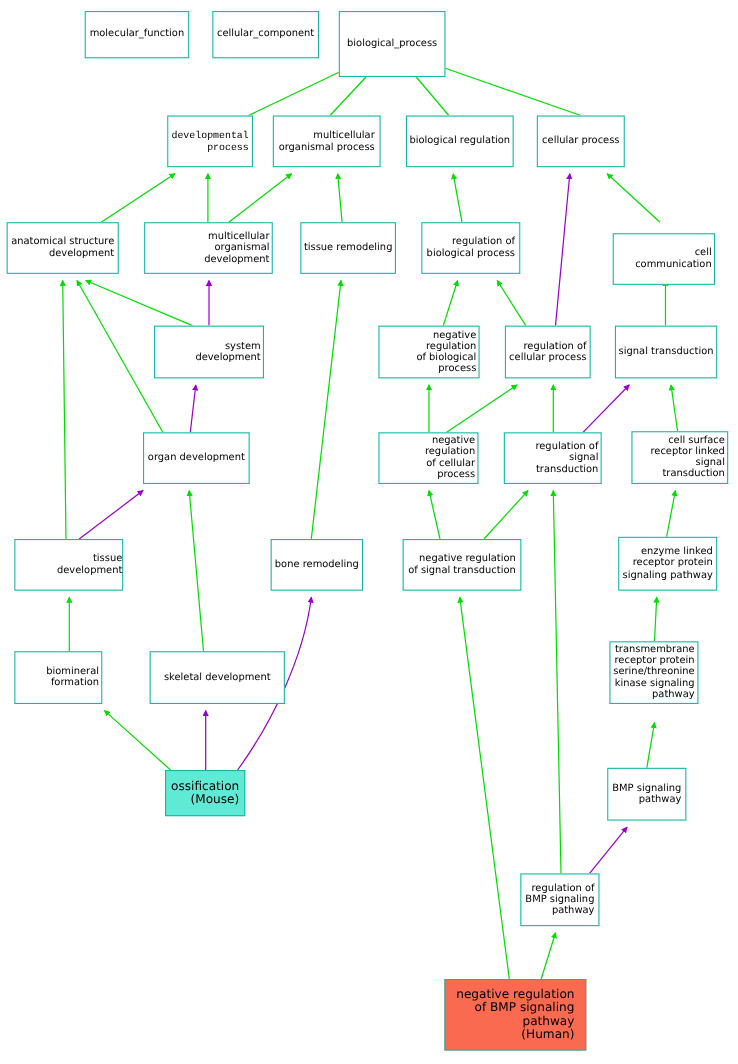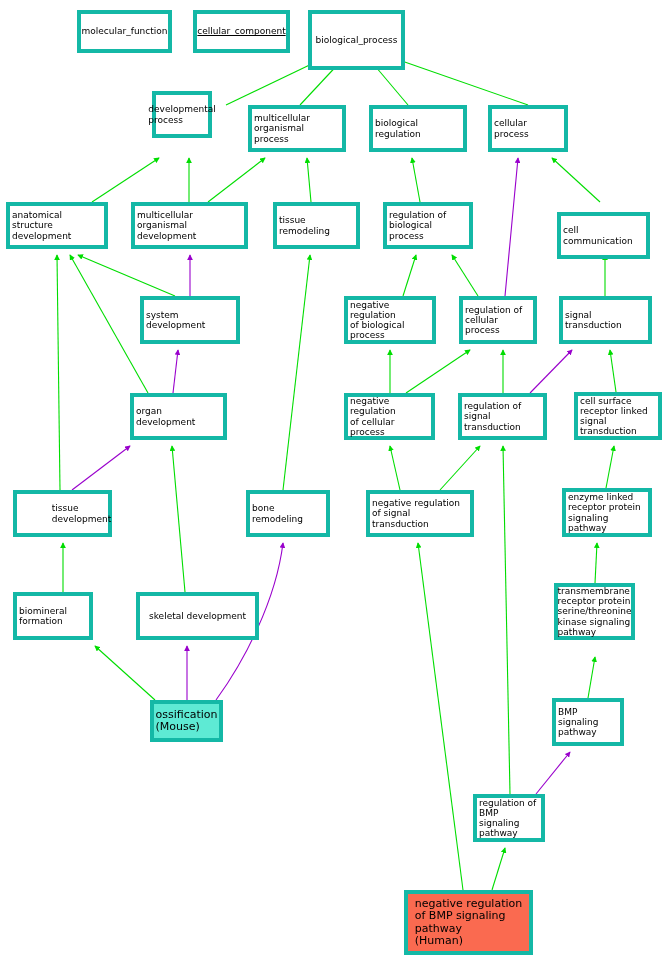--- a/index.html
+++ b/index.html
@@ -19,27 +19,27 @@
     position: absolute;
     left: 0;
     top: 0;
     width: 671px;
     height: 967px;
     pointer-events: none;
   }
   .node {
     position: absolute;
     box-sizing: border-box;
-    border: 4px solid #14b8a6;
+    border: 1px solid #14b8a6;
     background: #ffffff;
     color: #000000;
     display: flex;
     align-items: center;
     justify-content: center;
-    text-align: left;
+    text-align: right;
     line-height: 1.12;
     font-size: 9px;
     padding: 1px 2px;
     white-space: pre-line;
     z-index: 2;
   }
   .node.highlight-blue {
     background: #5eead4;
     font-size: 11px;
   }
@@ -99,23 +99,23 @@
         <path d="M 216,700 C 245,660 276,600 283,543" fill="none" stroke="#9900CC" stroke-width="1.1" marker-end="url(#arrow-purple)"></path>
         <path d="M 588,698 L 595,657" fill="none" stroke="#00DD00" stroke-width="1.1" marker-end="url(#arrow-green)"></path>
         <path d="M 510,794 L 503,446" fill="none" stroke="#00DD00" stroke-width="1.1" marker-end="url(#arrow-green)"></path>
         <path d="M 536,794 L 570,752" fill="none" stroke="#9900CC" stroke-width="1.1" marker-end="url(#arrow-purple)"></path>
         <path d="M 463,890 L 418,543" fill="none" stroke="#00DD00" stroke-width="1.1" marker-end="url(#arrow-green)"></path>
         <path d="M 492,890 L 505,848" fill="none" stroke="#00DD00" stroke-width="1.1" marker-end="url(#arrow-green)"></path>
       </g>
   </svg>
   <div id="nodes">
       <div class="node" style="left: 77px; top: 10px; width: 95px; height: 43px;"><span>molecular_function</span></div>
-      <div class="node" style="left: 193px; top: 10px; width: 97px; height: 43px; text-decoration: underline;"><span>cellular_component</span></div>
+      <div class="node" style="left: 193px; top: 10px; width: 97px; height: 43px;"><span>cellular_component</span></div>
       <div class="node" style="left: 308px; top: 10px; width: 97px; height: 60px;"><span>biological_process</span></div>
-      <div class="node" style="left: 152px; top: 91px; width: 60px; height: 47px;"><span>developmental
+      <div class="node" style="left: 152px; top: 105px; width: 78px; height: 47px; font-family: Liberation Mono, monospace;"><span>developmental
 process</span></div>
       <div class="node" style="left: 248px; top: 105px; width: 98px; height: 47px;"><span>multicellular
 organismal process</span></div>
       <div class="node" style="left: 369px; top: 105px; width: 98px; height: 47px;"><span>biological regulation</span></div>
       <div class="node" style="left: 488px; top: 105px; width: 80px; height: 47px;"><span>cellular process</span></div>
       <div class="node" style="left: 6px; top: 202px; width: 102px; height: 47px;"><span>anatomical structure
 development</span></div>
       <div class="node" style="left: 131px; top: 202px; width: 117px; height: 47px;"><span>multicellular
 organismal development</span></div>
       <div class="node" style="left: 273px; top: 202px; width: 87px; height: 47px;"><span>tissue remodeling</span></div>

